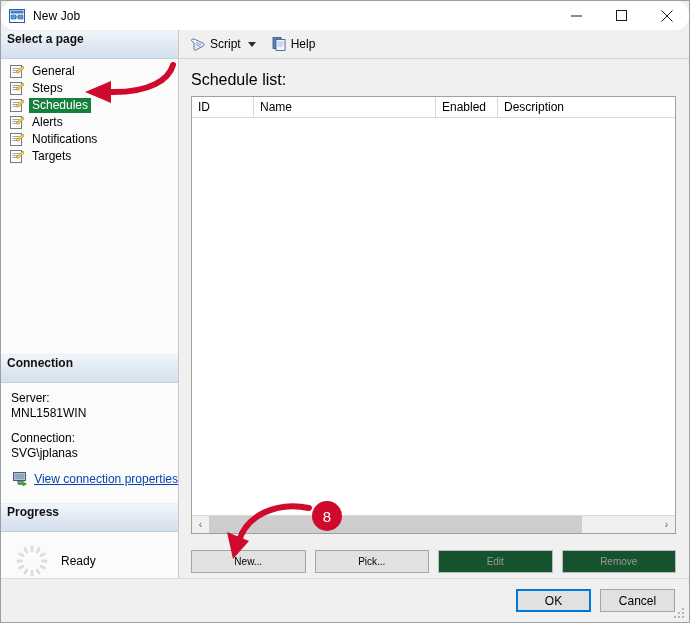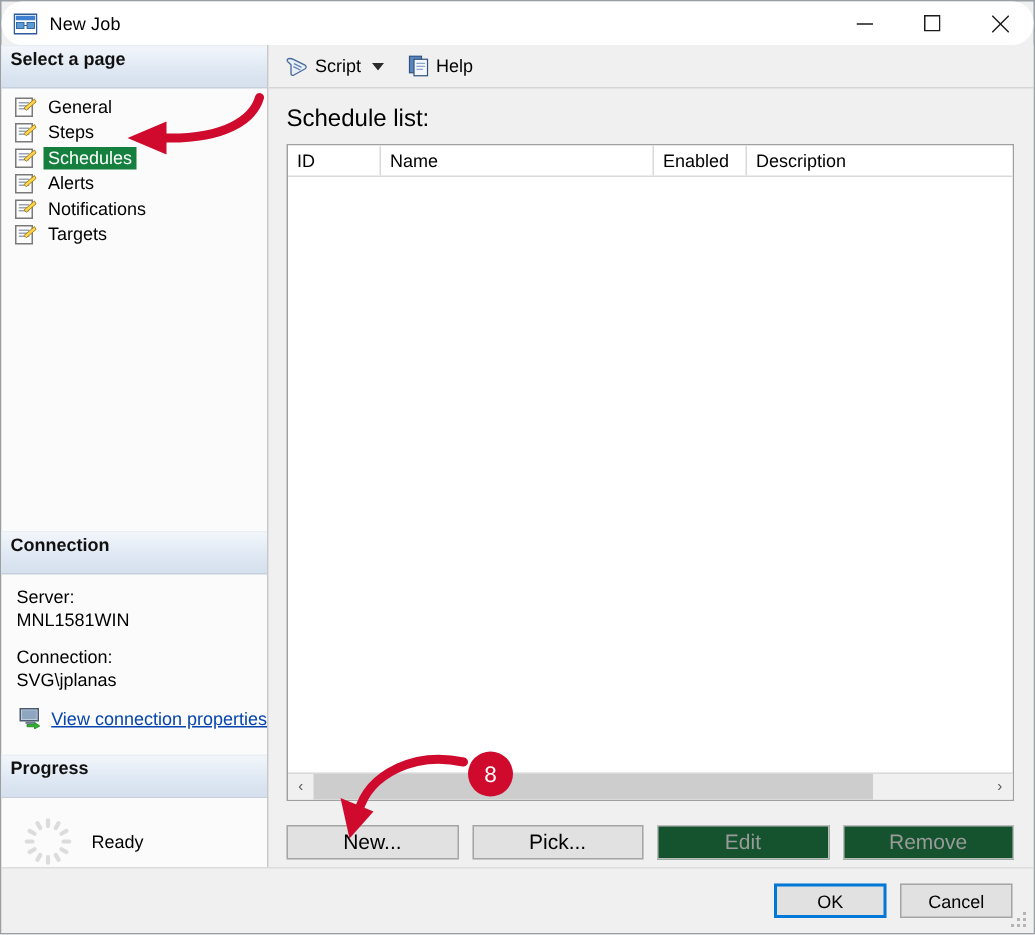--- a/index.html
+++ b/index.html
@@ -260,21 +260,21 @@
     align-items: center;
     gap: 9px;
     padding-top: 10px;
     box-sizing: border-box;
   }
   .btn {
     height: 23px;
     flex: 1 1 0;
     border: 1px solid #a5a5a5;
     background: #e1e1e1;
-    font-size: 14px;
+    font-size: 10px;
     font-family: "Liberation Sans", sans-serif;
     color: #000;
     display: flex;
     align-items: center;
     justify-content: center;
     box-sizing: border-box;
   }
   .btn.disabled { color: #9a9a9a; background: #14532d; border-color: #bcbcbc; }
 
   

